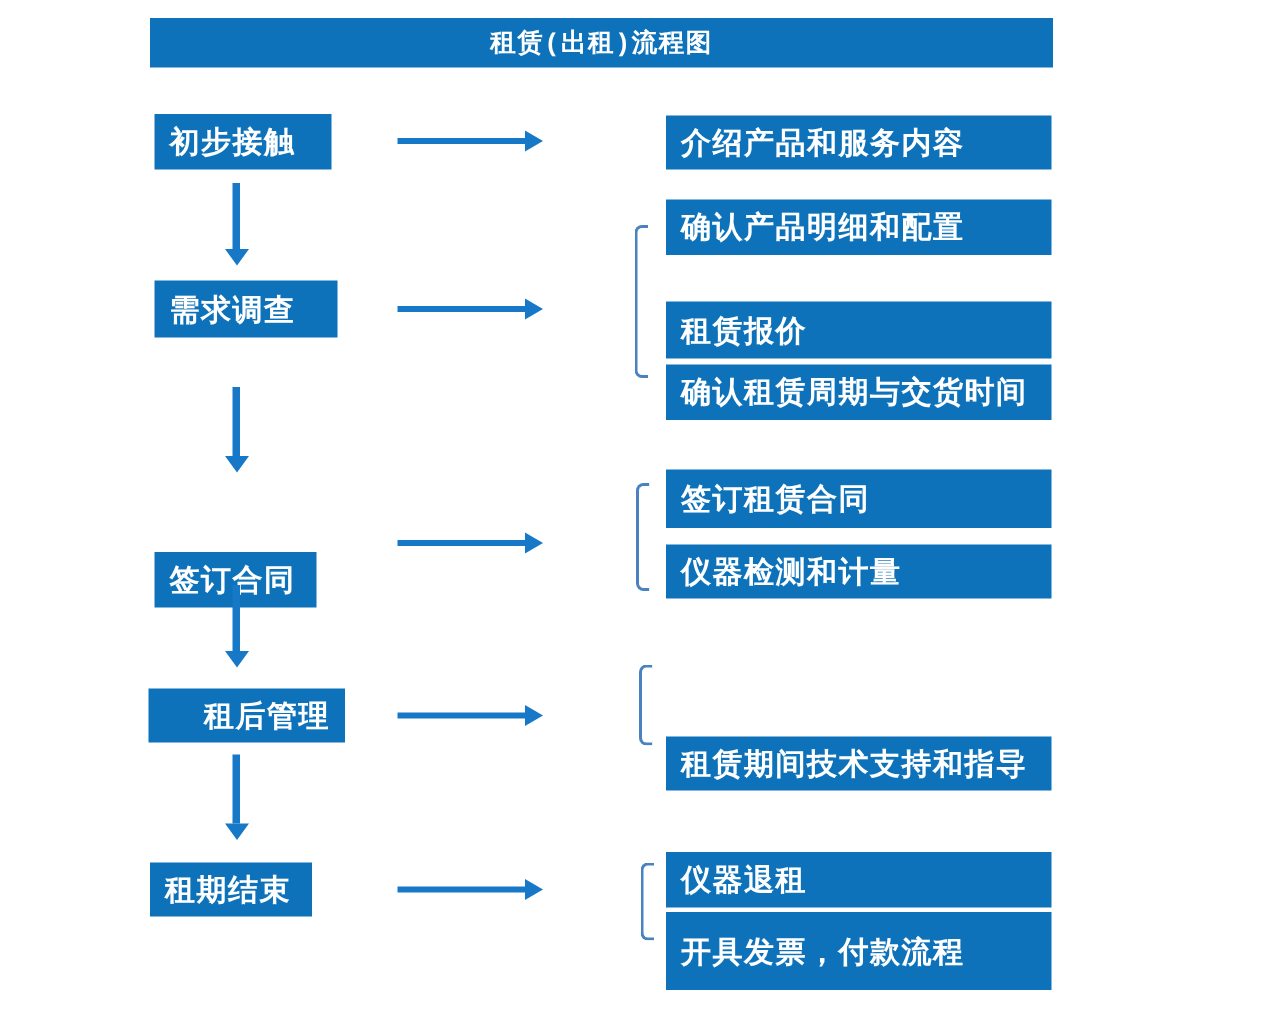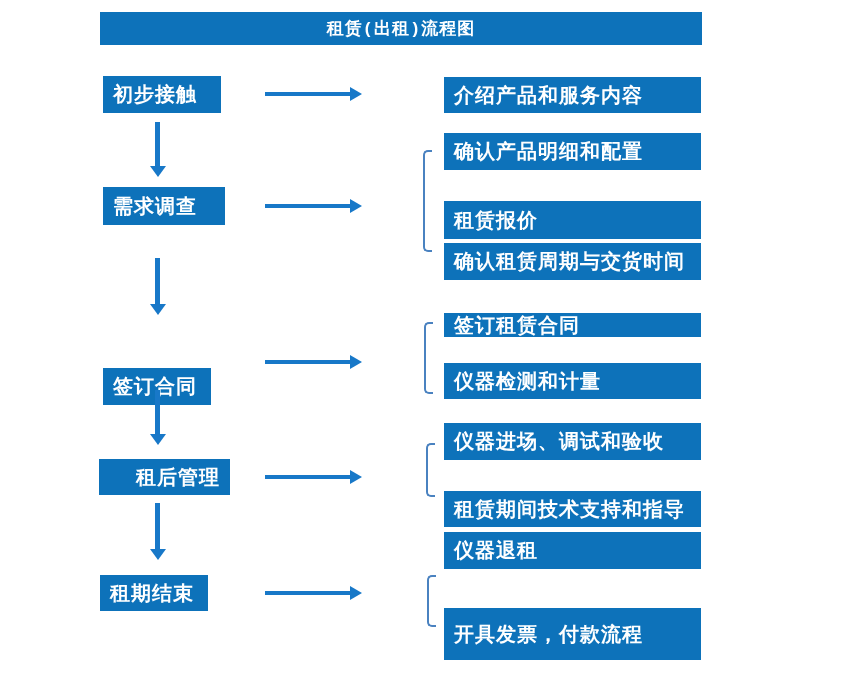--- a/index.html
+++ b/index.html
@@ -36,25 +36,25 @@
   .lb2 { left:103px; top:187px; width:122px; height:38px; }
   .lb3 { left:103px; top:344px; width:108px; height:37px;margin-top:24px; }
   .lb4 { left:99px;  top:459px; width:131px; height:36px;padding-left:37px; }
   .lb5 { left:100px; top:575px; width:108px; height:36px; }
   
   .rb   { left:444px; width:257px; }
   .rb1  { top:77px;  height:36px; }
   .rb2  { top:133px; height:37px; }
   .rb3  { top:201px; height:38px; }
   .rb4  { top:243px; height:37px; }
-  .rb5  { top:313px; height:24px; }
+  .rb5  { top:313px; height:39px; }
   .rb6  { top:363px; height:36px; }
   .rb7  { top:423px; height:37px; }
   .rb8  { top:491px; height:36px; }
-  .rb9  { top:532px; height:37px; }
+  .rb9  { top:568px; height:37px; }
   .rb10 { top:608px; height:52px; }
   
   .h-arrow {
     position: absolute;
     left: 265px; width: 85px; height: 4px;
     background: var(--arrow-c, #1878c8);
   }
   .h-arrow::after {
     content: "";
     position: absolute;
@@ -129,18 +129,17 @@
   <div class="bracket br2"></div>
   <div class="bracket br3"></div>
   <div class="bracket br4"></div>
 
   <div class="box rb rb1">介绍产品和服务内容</div>
   <div class="box rb rb2">确认产品明细和配置</div>
   <div class="box rb rb3">租赁报价</div>
   <div class="box rb rb4">确认租赁周期与交货时间</div>
   <div class="box rb rb5">签订租赁合同</div>
   <div class="box rb rb6">仪器检测和计量</div>
-  <div class="box rb rb7">仪器进场、调试和验收</div>
   <div class="box rb rb8">租赁期间技术支持和指导</div>
   <div class="box rb rb9">仪器退租</div>
   <div class="box rb rb10">开具发票，付款流程</div>
 
 </div>
 
 </body></html>

